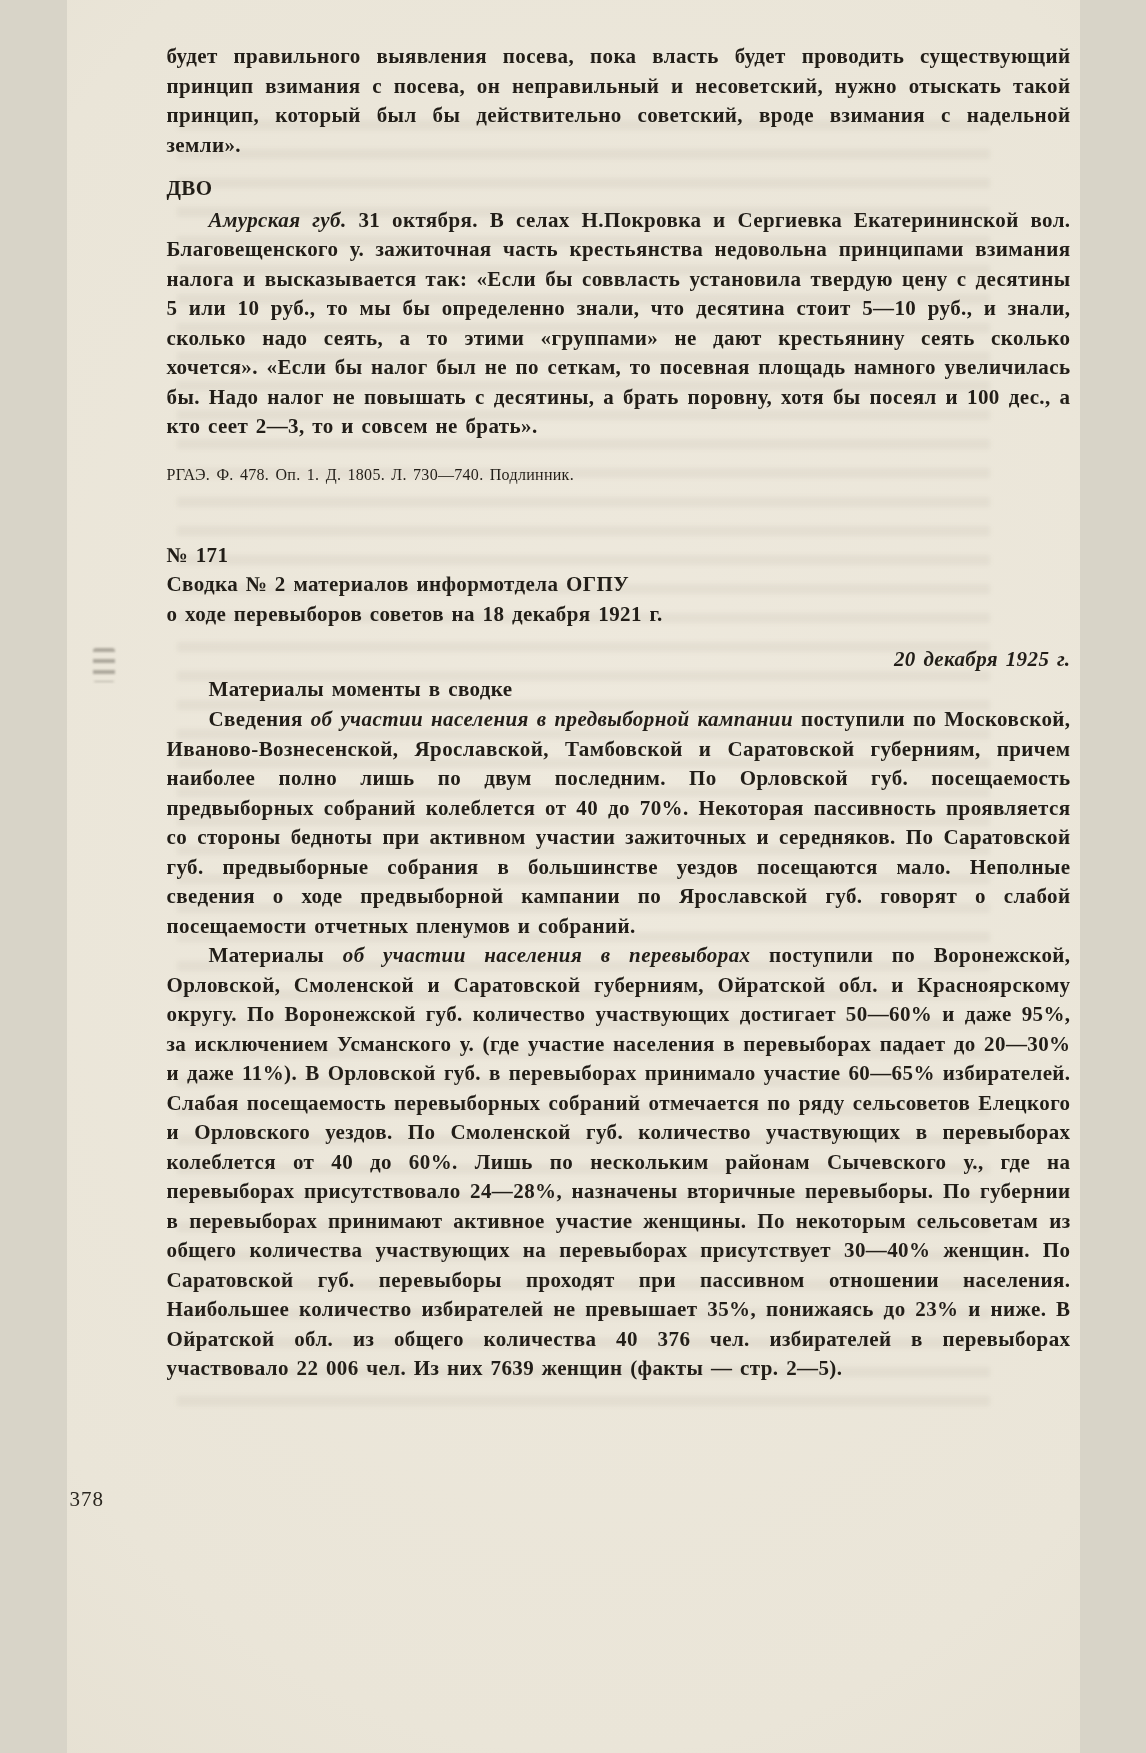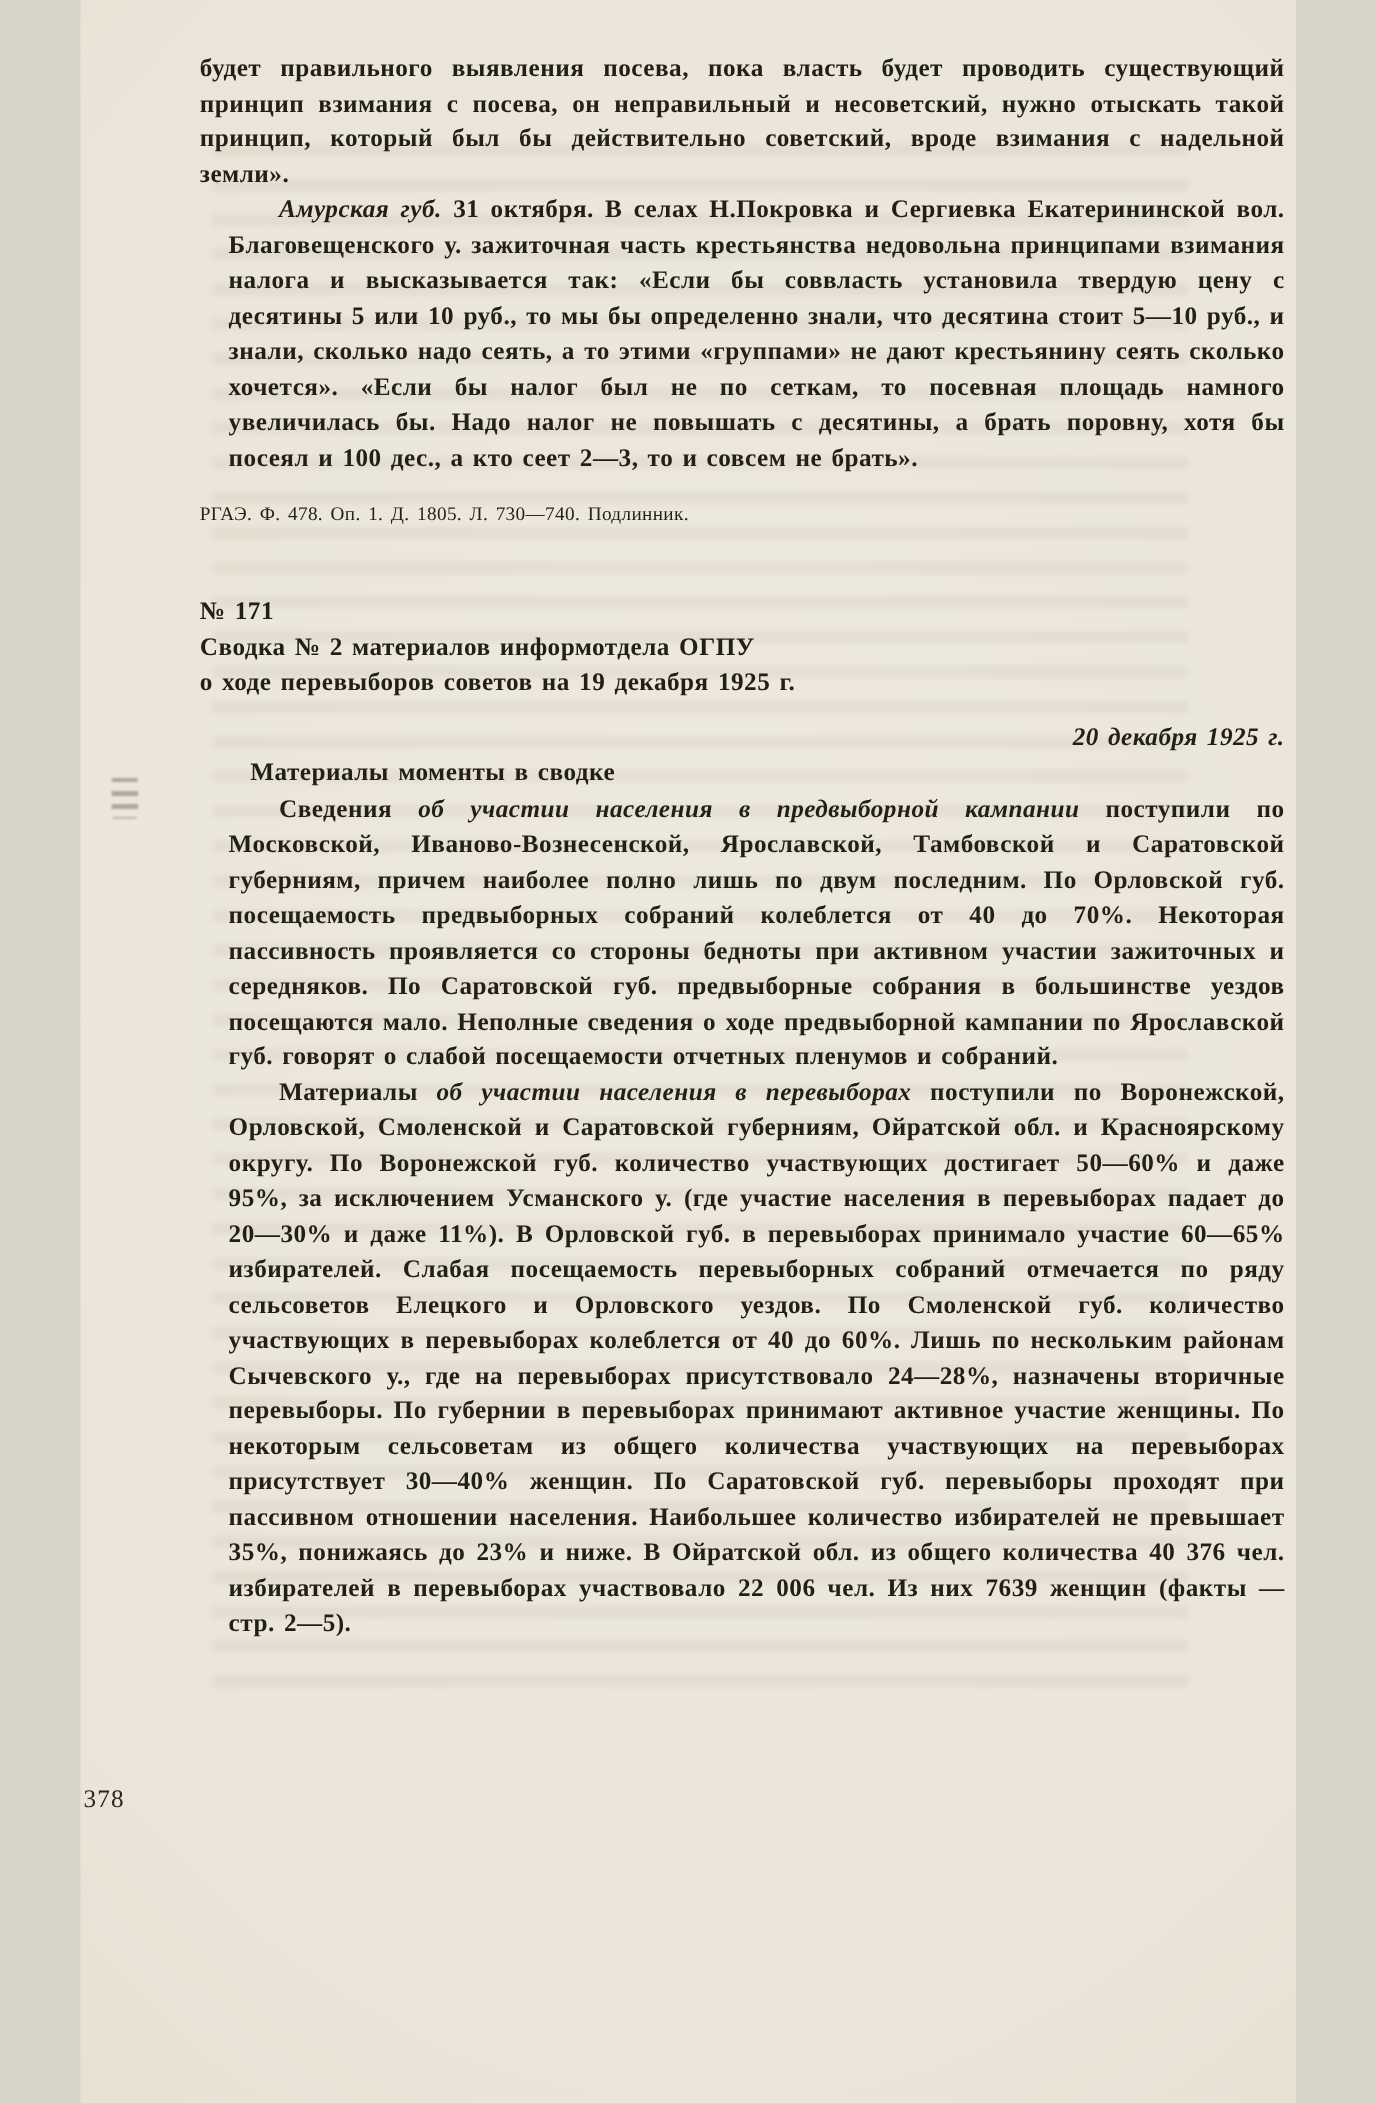--- a/index.html
+++ b/index.html
@@ -47,21 +47,21 @@
     width:904px;
     font-size:21px;
     line-height:29.5px;
     font-weight:bold;
     text-align:justify;
     letter-spacing:0.4px;
     word-spacing:2px;
     hyphens:auto;
   }
   p{margin:0;}
-  .indent{text-indent:42px;margin-left:24px;}
+  .indent{text-indent:42px;}
   .no-indent{text-indent:0;}
   .italic{font-style:italic;}
   .heading-dvo{
     margin-top:14px;
     margin-bottom:2px;
     text-align:left;
     font-weight:bold;
   }
   .source{
     margin-top:20px;
@@ -104,29 +104,30 @@
 <body>
 
 <div class="page">
   <div class="ghost"></div>
   <div class="gutter-mark"></div>
 
   <div class="text-block">
 
     <p class="no-indent">будет правильного выявления посева, пока власть будет проводить существующий принцип взимания с посева, он неправильный и несоветский, нужно отыскать такой принцип, который был бы действительно советский, вроде взимания с надельной земли».</p>
 
+    <p class="heading-dvo">ДВО</p>
 
     <p class="indent"><span class="italic">Амурская губ.</span><span> 31 октября. В селах Н.Покровка и Сергиевка Екатерининской вол. Благовещенского у. зажиточная часть крестьянства недовольна принципами взимания налога и высказывается так: «Если бы соввласть установила твердую цену с десятины 5 или 10 руб., то мы бы определенно знали, что десятина стоит 5—10 руб., и знали, сколько надо сеять, а то этими «группами» не дают крестьянину сеять сколько хочется». «Если бы налог был не по сеткам, то посевная площадь намного увеличилась бы. Надо налог не повышать с десятины, а брать поровну, хотя бы посеял и 100 дес., а кто сеет 2—3, то и совсем не брать».</span></p>
 
     <p class="source">РГАЭ. Ф. 478. Оп. 1. Д. 1805. Л. 730—740. Подлинник.</p>
 
     <div class="doc-heading">
       <p>№ 171</p>
       <p>Сводка № 2 материалов информотдела ОГПУ</p>
-      <p>о ходе перевыборов советов на 19 декабря 1925 г.</p>
+      <p>о ходе перевыборов советов на 18 декабря 1921 г.</p>
     </div>
 
     <p class="date-line">20 декабря 1925 г.</p>
 
     <p class="section-heading">Материалы моменты в сводке</p>
 
     <p class="indent"><span>Сведения </span><span class="italic">об участии населения в предвыборной кампании</span><span> поступили по Московской, Иваново-Вознесенской, Ярославской, Тамбовской и Саратовской губерниям, причем наиболее полно лишь по двум последним. По Орловской губ. посещаемость предвыборных собраний колеблется от 40 до 70%. Некоторая пассивность проявляется со стороны бедноты при активном участии зажиточных и середняков. По Саратовской губ. предвыборные собрания в большинстве уездов посещаются мало. Неполные сведения о ходе предвыборной кампании по Ярославской губ. говорят о слабой посещаемости отчетных пленумов и собраний.</span></p>
 
     <p class="indent"><span>Материалы </span><span class="italic">об участии населения в перевыборах</span><span> поступили по Воронежской, Орловской, Смоленской и Саратовской губерниям, Ойратской обл. и Красноярскому округу. По Воронежской губ. количество участвующих достигает 50—60% и даже 95%, за исключением Усманского у. (где участие населения в перевыборах падает до 20—30% и даже 11%). В Орловской губ. в перевыборах принимало участие 60—65% избирателей. Слабая посещаемость перевыборных собраний отмечается по ряду сельсоветов Елецкого и Орловского уездов. По Смоленской губ. количество участвующих в перевыборах колеблется от 40 до 60%. Лишь по нескольким районам Сычевского у., где на перевыборах присутствовало 24—28%, назначены вторичные перевыборы. По губернии в перевыборах принимают активное участие женщины. По некоторым сельсоветам из общего количества участвующих на перевыборах присутствует 30—40% женщин. По Саратовской губ. перевыборы проходят при пассивном отношении населения. Наибольшее количество избирателей не превышает 35%, понижаясь до 23% и ниже. В Ойратской обл. из общего количества 40 376 чел. избирателей в перевыборах участвовало 22 006 чел. Из них 7639 женщин (факты — стр. 2—5).</span></p>
 

